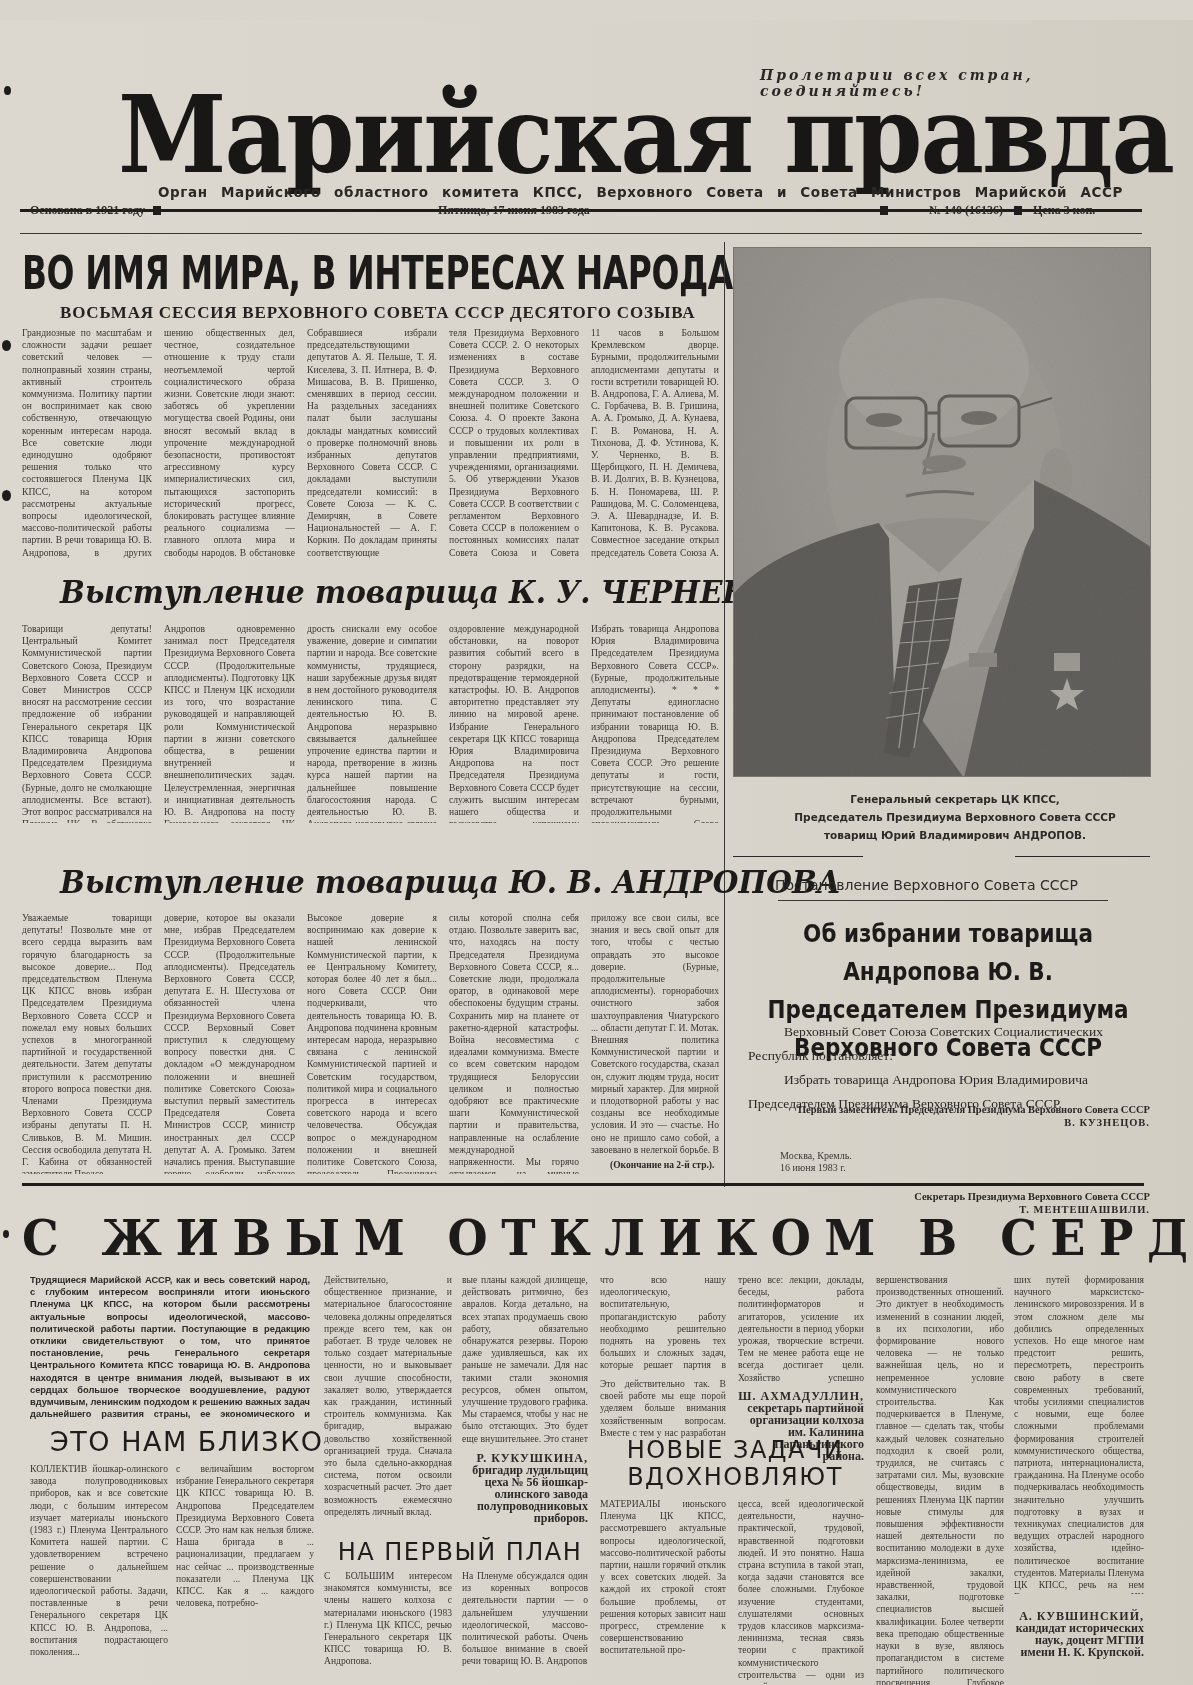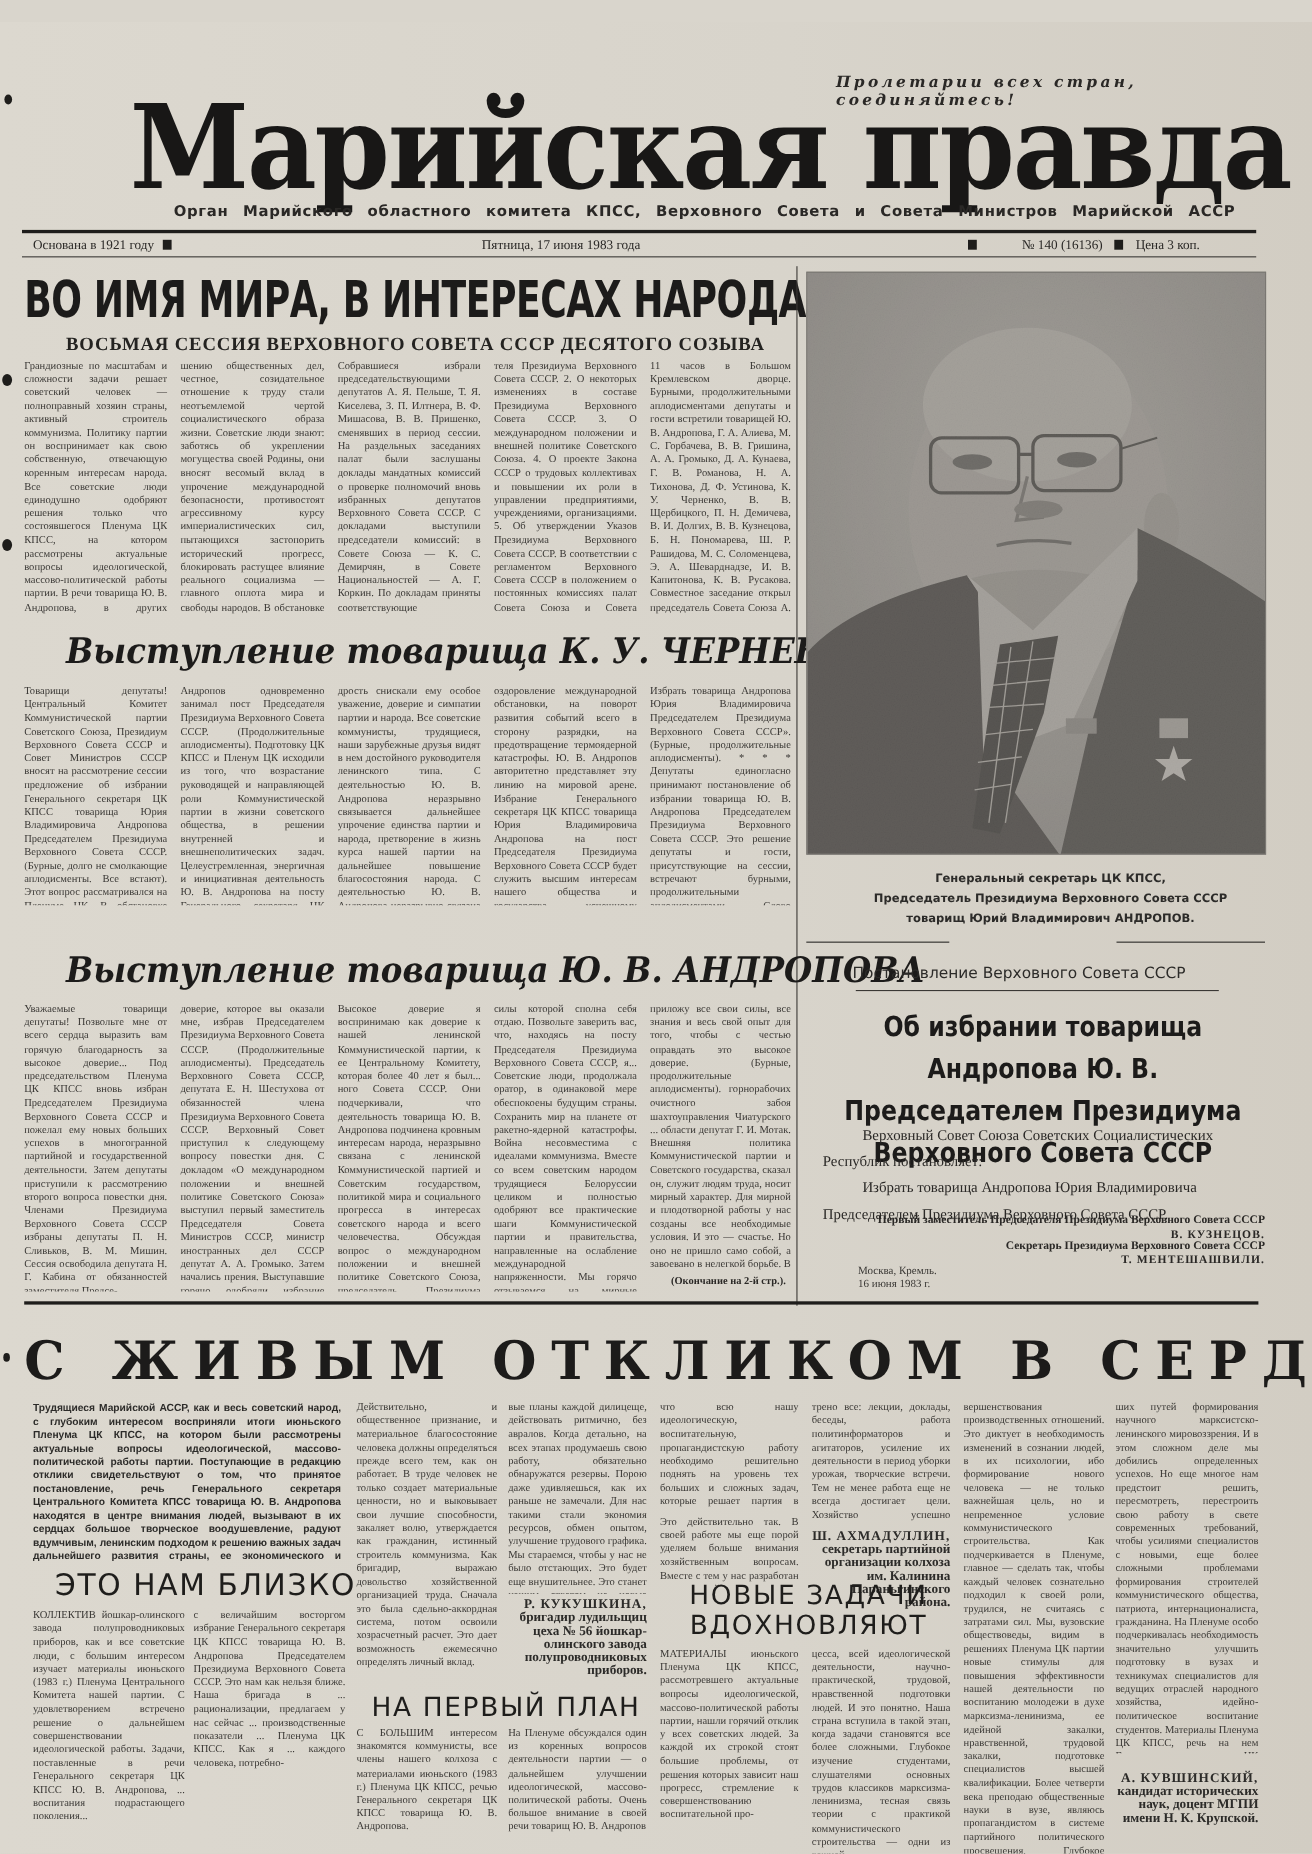--- a/index.html
+++ b/index.html
@@ -17,21 +17,21 @@
   }
   .abs { position: absolute; }
 
   
   .motto { left: 760px; top: 47px; font-style: italic; font-weight: bold; font-size: 14px; letter-spacing: 3px; font-family: "DejaVu Serif", serif; color: #2a2826; }
   .emblem { left: 20px; top: 60px; width: 112px; height: 140px; }
   .title { left: 118px; top: 62px; font-family: "DejaVu Serif", serif; font-weight: 900; font-size: 98px; letter-spacing: -2px; line-height: 1; color: #181716; transform: scaleY(1.08); transform-origin: top left; white-space: nowrap; }
   .organ { left: 158px; top: 164px; font-family: "DejaVu Sans", sans-serif; font-size: 13.5px; font-weight: bold; letter-spacing: 0.6px; word-spacing: 8px; color: #2a2826; white-space: nowrap; }
   .rule-thick { left: 20px; width: 1122px; height: 3px; background: #1e1d1b; }
   .rule-thin { left: 20px; width: 1122px; height: 1px; background: #3a3835; }
-  .infoline { top: 195px; font-size: 12px; font-weight: normal; color: #2a2826; white-space: nowrap; }
+  .infoline { top: 183px; font-size: 12px; font-weight: bold; color: #2a2826; white-space: nowrap; }
   .sq { display: inline-block; width: 8px; height: 9px; background: #1e1d1b; margin: 0 8px; vertical-align: -1px; }
 
   
   .h-main { left: 22px; top: 226px; font-family: "DejaVu Sans Condensed", "DejaVu Sans", sans-serif; font-weight: 900; font-size: 44px; letter-spacing: -0.5px; color: #1c1b1a; transform: scaleX(0.83) scaleY(1.05); transform-origin: top left; white-space: nowrap; }
   .h-sub { left: 60px; top: 283px; font-size: 17px; font-weight: bold; letter-spacing: 0.8px; color: #242321; white-space: nowrap; }
   .h-speech { font-family: "DejaVu Serif", serif; font-style: italic; font-weight: bold; font-size: 32px; color: #1c1b1a; white-space: nowrap; transform: scaleX(0.92); transform-origin: top left; }
 
   .vrule { width: 1px; background: #3a3835; }
 
   
@@ -190,21 +190,21 @@
 
   <div class="abs decree-text">
     <p>Верховный Совет Союза Советских Социалистических Республик постановляет:</p>
     <p>Избрать товарища Андропова Юрия Владимировича Председателем Президиума Верховного Совета СССР.</p>
   </div>
 
   <div class="abs decree-sig" style="top:1083px;">
     <div>Первый заместитель Председателя Президиума Верховного Совета СССР</div>
     <div style="letter-spacing:1px;">В. КУЗНЕЦОВ.</div>
   </div>
-  <div class="abs decree-sig" style="top:1106px;font-family:Liberation Serif, serif;">
+  <div class="abs decree-sig" style="top:1170px;font-family:Liberation Serif, serif;">
     <div>Секретарь Президиума Верховного Совета СССР</div>
     <div style="letter-spacing:1px;">Т. МЕНТЕШАШВИЛИ.</div>
   </div>
   <div class="abs decree-place">
     <div>Москва, Кремль.</div>
     <div>16 июня 1983 г.</div>
   </div>
 
   <div class="abs" style="left:22px; top:1163px; width:1122px; height:3px; background:#1e1d1b;"></div>
   <div class="abs banner">С ЖИВЫМ ОТКЛИКОМ В СЕРДЦАХ ЛЮДЕЙ</div>

